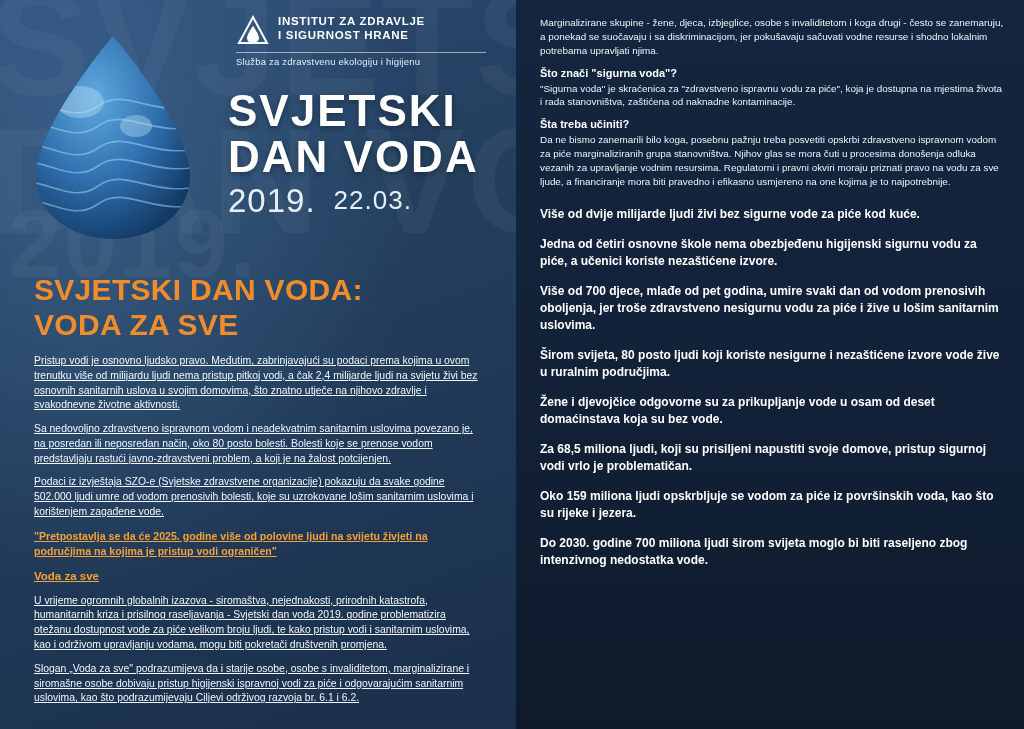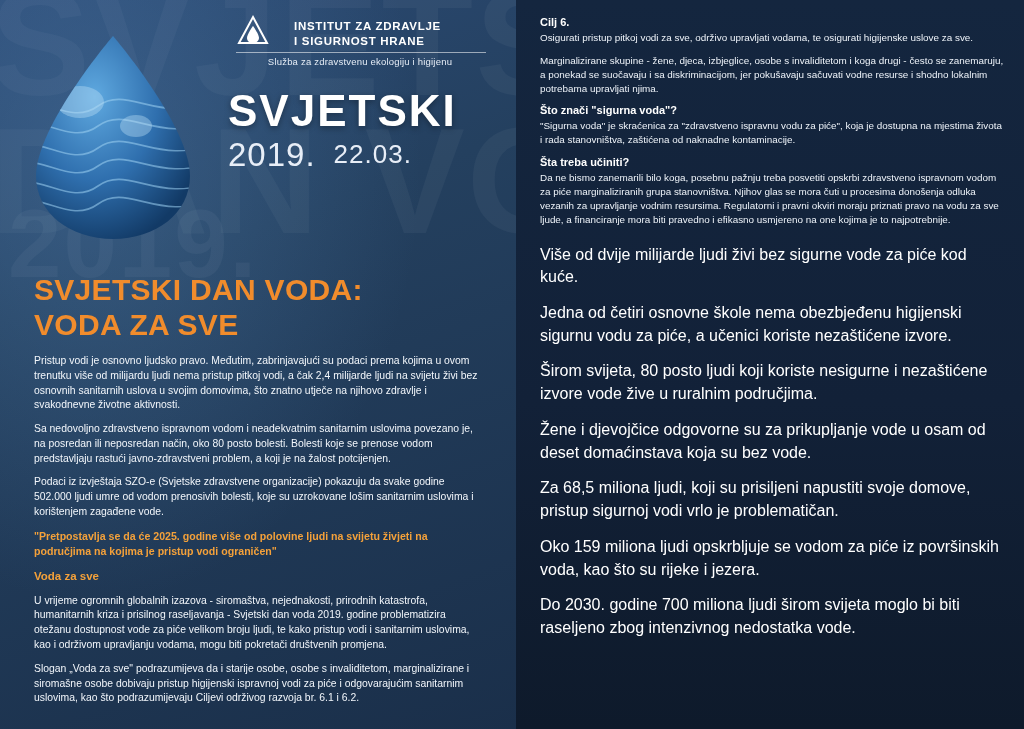--- a/index.html
+++ b/index.html
@@ -65,41 +65,41 @@
   .logo-block {
     position: absolute;
     left: 236px;
     top: 14px;
     width: 250px;
     color: #ffffff;
     z-index: 5;
   }
   .logo-row {
     display: flex;
-    align-items: flex-end;
-    gap: 24px;
+    align-items: flex-start;
+    gap: 8px;
   }
   .logo-mark {
     width: 34px;
     height: 34px;
     flex: 0 0 34px;
   }
   .logo-text {
     font-size: 11.5px;
     font-weight: bold;
     letter-spacing: 0.7px;
     line-height: 1.25;
     color: #ffffff;
   }
   .logo-sub {
     margin-top: 0;
     font-size: 9.5px;
     letter-spacing: 0.2px;
     color: #e6edf6;
-    text-align: center;
+    text-align: left;
     padding-right: 2px;
   }
   .logo-rule {
     height: 1px;
     background: rgba(255,255,255,0.55);
     margin: 4px 0 3px 0;
   }
   
   .big-title {
     position: absolute;
@@ -152,21 +152,21 @@
   .left-body {
     position: absolute;
     left: 34px;
     top: 354px;
     width: 462px;
     color: #f2f6fb;
     font-size: 10.4px;
     line-height: 1.42;
     z-index: 5;
   }
-  .left-body p { margin: 0 12px 9px 0; }
+  .left-body p { margin: 0 12px 9px 0; text-decoration: underline; }
   .quote {
     color: #f4a13a;
     font-weight: bold;
     font-size: 10.6px;
     line-height: 1.45;
     margin: 14px 0 16px 0;
   }
   .subhead {
     color: #f4a13a;
     font-weight: bold;
@@ -181,22 +181,22 @@
     color: #ffffff;
   }
   .r-p {
     font-size: 9.9px;
     line-height: 1.4;
     margin: 0 0 9px 0;
     color: #eef3f9;
   }
   .r-block { margin-bottom: 9px; }
   .r-bold {
-    font-size: 16px;
-    font-weight: normal;
+    font-size: 12px;
+    font-weight: bold;
     line-height: 1.42;
     margin: 0 0 13px 0;
     color: #ffffff;
   }
   .r-spacer { height: 8px; }
 </style>
 </head>
 <body>
 
 <div class="page">
@@ -243,20 +243,21 @@
           <div class="logo-text">INSTITUT ZA ZDRAVLJE</div>
           <div class="logo-text">I SIGURNOST HRANE</div>
         </div>
       </div>
       <div class="logo-rule"></div>
       <div class="logo-sub">Služba za zdravstvenu ekologiju i higijenu</div>
     </div>
 
     <div class="big-title">
       <div class="l1">SVJETSKI</div>
+      <div class="l2">DAN VODA</div>
       <div class="year-row">
         <span class="yr">2019.</span>
         <span class="dt">22.03.</span>
       </div>
     </div>
 
     <div class="headline">
       <span class="l1">SVJETSKI DAN VODA:</span>
       <span class="l2">VODA ZA SVE</span>
     </div>
@@ -267,44 +268,41 @@
       <p>Podaci iz izvještaja SZO-e (Svjetske zdravstvene organizacije) pokazuju da svake godine 502.000 ljudi umre od vodom prenosivih bolesti, koje su uzrokovane lošim sanitarnim uslovima i korištenjem zagađene vode.</p>
       <p class="quote">"Pretpostavlja se da će 2025. godine više od polovine ljudi na svijetu živjeti na područjima na kojima je pristup vodi ograničen"</p>
       <p class="subhead">Voda za sve</p>
       <p>U vrijeme ogromnih globalnih izazova - siromaštva, nejednakosti, prirodnih katastrofa, humanitarnih kriza i prisilnog raseljavanja - Svjetski dan voda 2019. godine problematizira otežanu dostupnost vode za piće velikom broju ljudi, te kako pristup vodi i sanitarnim uslovima, kao i održivom upravljanju vodama, mogu biti pokretači društvenih promjena.</p>
       <p>Slogan „Voda za sve" podrazumijeva da i starije osobe, osobe s invaliditetom, marginalizirane i siromašne osobe dobivaju pristup higijenski ispravnoj vodi za piće i odgovarajućim sanitarnim uslovima, kao što podrazumijevaju Ciljevi održivog razvoja br. 6.1 i 6.2.</p>
     </div>
   </div>
 
   <div class="right">
 
-    <div class="r-block">
-      <div class="r-head">Cilj 6.</div>
-      <div class="r-p">Osigurati pristup pitkoj vodi za sve, održivo upravljati vodama, te osigurati higijenske uslove za sve.</div>
-    </div>
 
     <div class="r-block">
       <div class="r-p">Marginalizirane skupine - žene, djeca, izbjeglice, osobe s invaliditetom i koga drugi - često se zanemaruju, a ponekad se suočavaju i sa diskriminacijom, jer pokušavaju sačuvati vodne resurse i shodno lokalnim potrebama upravljati njima.</div>
     </div>
 
     <div class="r-block">
       <div class="r-head">Što znači "sigurna voda"?</div>
       <div class="r-p">"Sigurna voda" je skraćenica za "zdravstveno ispravnu vodu za piće", koja je dostupna na mjestima života i rada stanovništva, zaštićena od naknadne kontaminacije.</div>
     </div>
 
     <div class="r-block">
       <div class="r-head">Šta treba učiniti?</div>
       <div class="r-p">Da ne bismo zanemarili bilo koga, posebnu pažnju treba posvetiti opskrbi zdravstveno ispravnom vodom za piće marginaliziranih grupa stanovništva. Njihov glas se mora čuti u procesima donošenja odluka vezanih za upravljanje vodnim resursima. Regulatorni i pravni okviri moraju priznati pravo na vodu za sve ljude, a financiranje mora biti pravedno i efikasno usmjereno na one kojima je to najpotrebnije.</div>
     </div>
 
     <div class="r-spacer"></div>
 
     <div>
       <div class="r-bold">Više od dvije milijarde ljudi živi bez sigurne vode za piće kod kuće.</div>
       <div class="r-bold">Jedna od četiri osnovne škole nema obezbjeđenu higijenski sigurnu vodu za piće, a učenici koriste nezaštićene izvore.</div>
+      <div class="r-bold">Više od 700 djece, mlađe od pet godina, umire svaki dan od vodom prenosivih oboljenja, jer troše zdravstveno nesigurnu vodu za piće i žive u lošim sanitarnim uslovima.</div>
       <div class="r-bold">Širom svijeta, 80 posto ljudi koji koriste nesigurne i nezaštićene izvore vode žive u ruralnim područjima.</div>
       <div class="r-bold">Žene i djevojčice odgovorne su za prikupljanje vode u osam od deset domaćinstava koja su bez vode.</div>
       <div class="r-bold">Za 68,5 miliona ljudi, koji su prisiljeni napustiti svoje domove, pristup sigurnoj vodi vrlo je  problematičan.</div>
       <div class="r-bold"> Oko 159 miliona ljudi opskrbljuje se vodom za piće iz površinskih voda, kao što su rijeke i jezera.</div>
       <div class="r-bold">Do 2030. godine 700 miliona ljudi širom svijeta moglo bi biti raseljeno zbog intenzivnog nedostatka vode.</div>
     </div>
   </div>
 
 </div>
 

